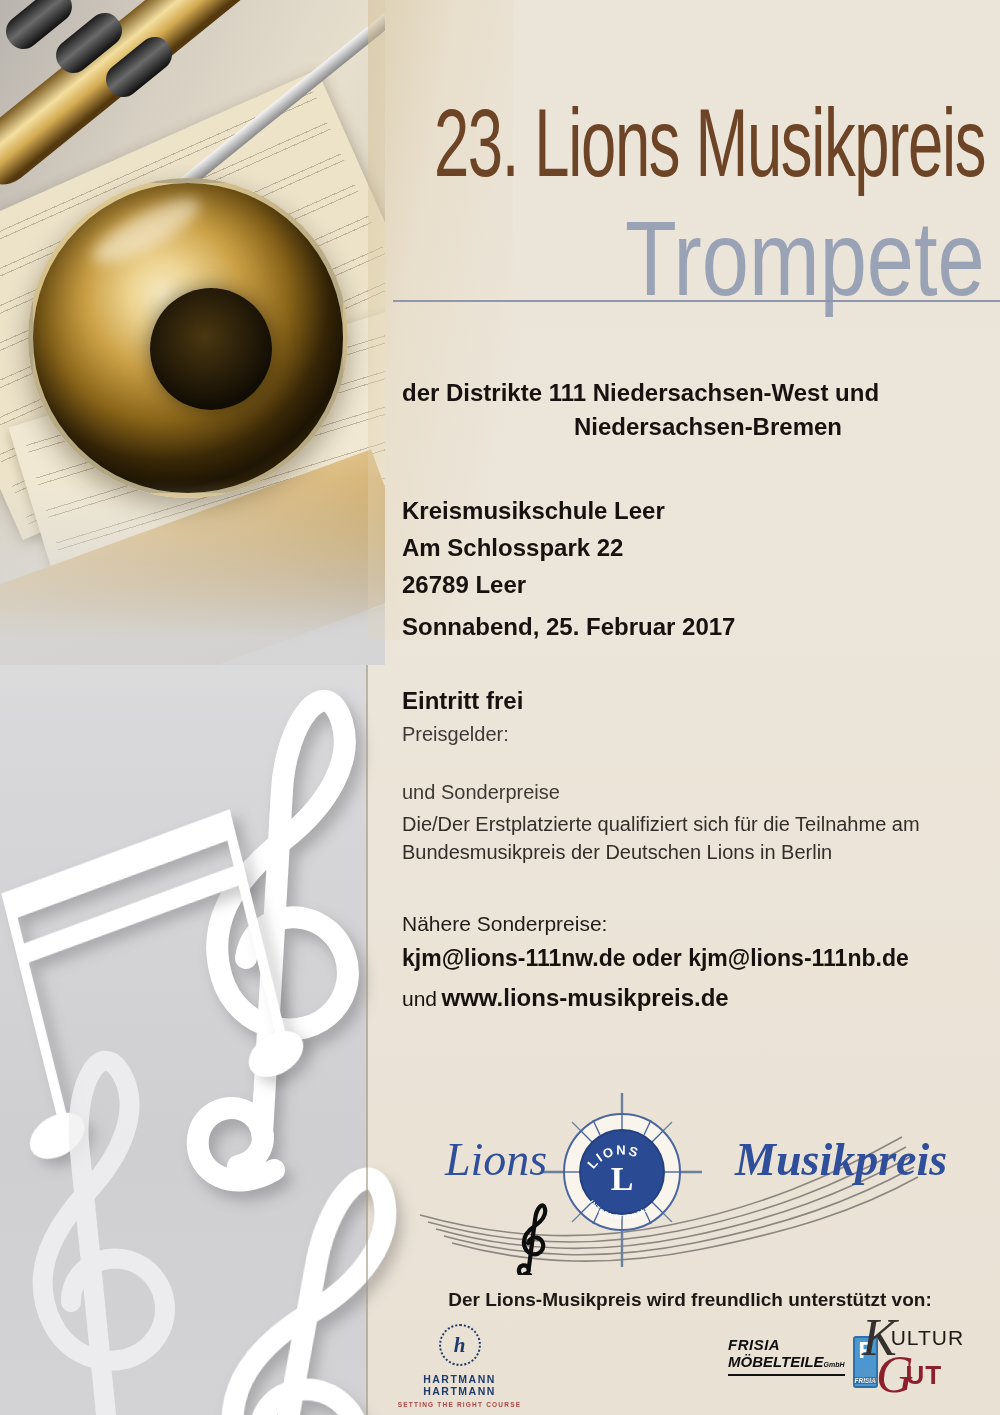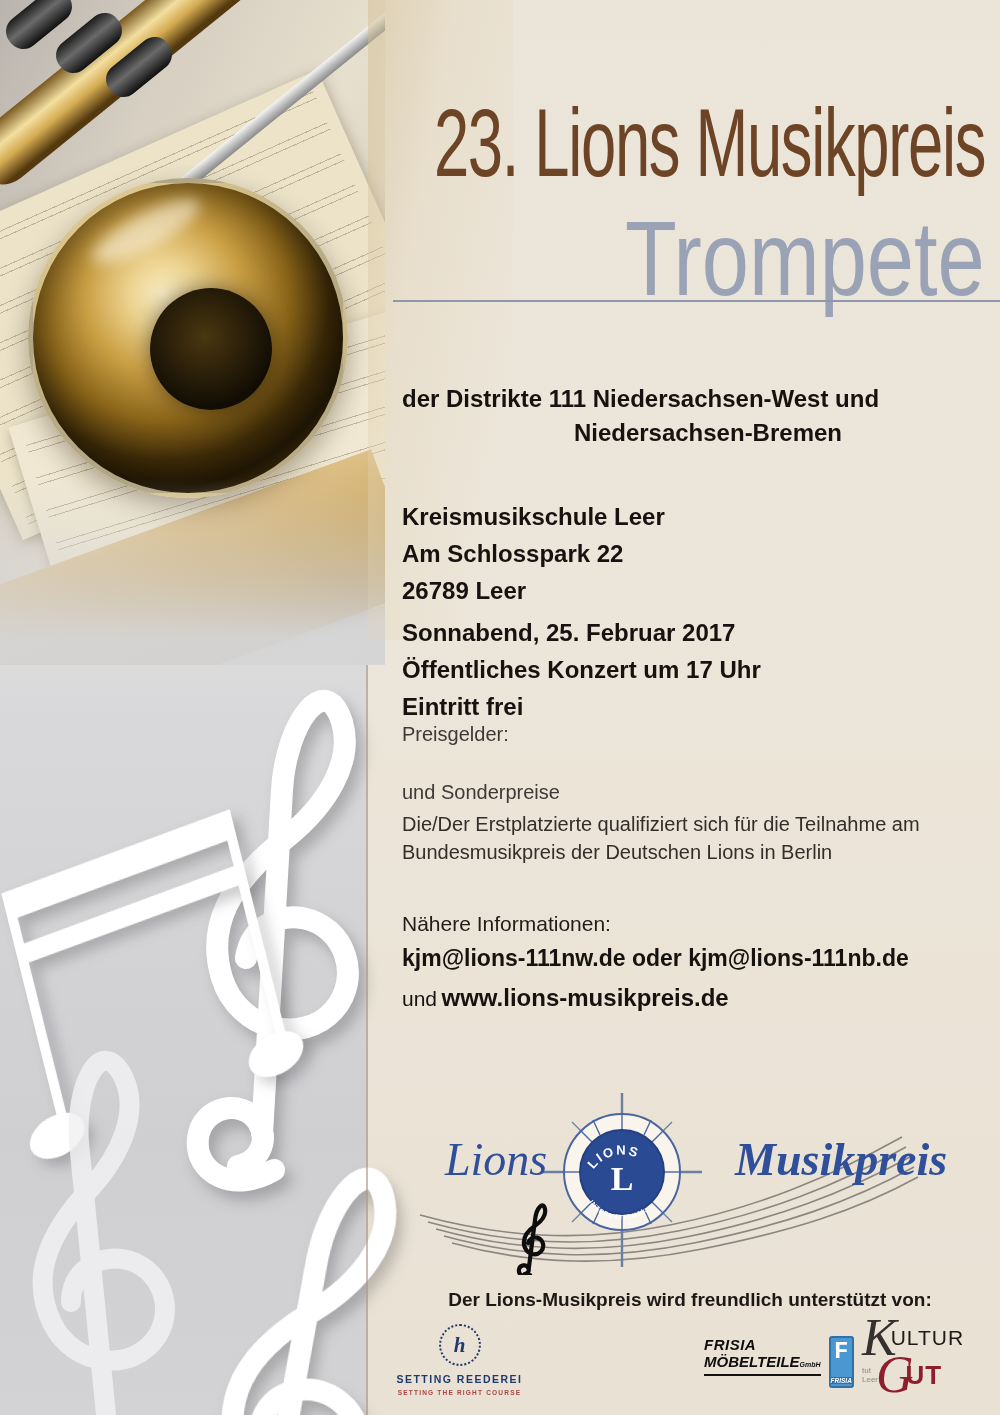--- a/index.html
+++ b/index.html
@@ -47,21 +47,21 @@
         transform:rotate(-28deg);background:rgba(255,252,238,.55);filter:blur(7px);}
   .photo-ghost{position:absolute;left:368px;top:0;width:145px;height:640px;z-index:4;pointer-events:none;
         background:linear-gradient(100deg,rgba(208,188,142,.5) 0%,rgba(226,212,182,.35) 35%,rgba(236,229,217,0) 82%);}
   
   .h1{position:absolute;right:15px;top:88px;z-index:6;font-size:96px;letter-spacing:-2px;color:#6d4526;
       white-space:nowrap;transform:scaleX(.66);transform-origin:100% 50%;}
   .h2{position:absolute;right:15px;top:198px;z-index:6;font-size:106px;color:#9aa2b5;
       white-space:nowrap;transform:scaleX(.8);transform-origin:100% 50%;}
   .rule{position:absolute;left:393px;right:0;top:300px;height:2px;background:#8e97ab;z-index:6;}
   .txt{position:absolute;left:402px;z-index:6;color:#17120f;white-space:nowrap;}
-  .b24{font-size:24px;font-weight:700;line-height:37px;margin-top:6px;}
+  .b24{font-size:24px;font-weight:700;line-height:37px;}
   .g20{font-size:20px;font-weight:400;line-height:29px;color:#3e3936;}
   .districts2{width:440px;text-align:right;}
   .contact-h{font-size:21px;color:#211c18;}
   .emails{font-size:23px;font-weight:700;}
   .webline .pre{font-size:21px;font-weight:400;}
   .webline .site{font-size:24px;font-weight:700;}
   
   .logo-wrap{position:absolute;left:390px;top:1085px;width:580px;height:190px;z-index:6;}
   .logo-text{position:absolute;font-family:"Liberation Serif",serif;font-style:italic;font-size:46px;
       color:#2f4f9b;white-space:nowrap;}
@@ -77,21 +77,21 @@
       font-family:"Liberation Serif",serif;font-style:italic;font-weight:700;font-size:21px;
       display:flex;align-items:center;justify-content:center;}
   .hartmann .l1{font-size:10.5px;font-weight:700;letter-spacing:1.5px;}
   .hartmann .l2{font-size:6.5px;font-weight:700;letter-spacing:1.2px;color:#a94643;margin-top:4px;}
   .koester{left:540px;top:1335px;width:125px;}
   .koester .l1{font-size:28px;font-weight:700;letter-spacing:1px;color:#1e9cd7;}
   .koester .o{position:relative;display:inline-block;}
   .koester .o::after{content:'';position:absolute;left:-3px;top:55%;width:120%;height:3px;
       background:#1e9cd7;transform:rotate(-38deg);}
   .koester .l2{font-size:13px;font-style:italic;color:#76b82a;margin-top:1px;}
-  .frisia{left:704px;top:1336px;width:130px;display:flex;align-items:flex-start;gap:8px;text-align:left;}
+  .frisia{left:728px;top:1336px;width:130px;display:flex;align-items:flex-start;gap:8px;text-align:left;}
   .frisia .block{border-bottom:2px solid #111;padding-bottom:4px;}
   .frisia .l1{font-size:15px;font-weight:700;color:#0d0d0d;letter-spacing:.5px;font-style:italic;}
   .frisia .l2{font-size:15px;font-weight:700;color:#0d0d0d;font-style:italic;}
   .frisia .gmbh{font-size:7px;font-weight:700;}
   .badge{width:42px;height:44px;background:#4a97d2;border:2px solid #2d71a8;border-radius:3px;
       display:flex;flex-direction:column;align-items:center;justify-content:space-between;padding:2px 0;}
   .badge .f{color:#fff;font-size:24px;font-weight:700;font-family:"Liberation Mono",monospace;line-height:24px;}
   .badge .cap{color:#fff;font-size:6.5px;font-weight:700;font-style:italic;background:#2d71a8;width:100%;text-align:center;}
   .kultur{left:862px;top:1318px;width:125px;text-align:left;}
   .kscript{font-family:"Liberation Serif",serif;font-style:italic;font-size:52px;line-height:40px;}
@@ -155,30 +155,29 @@
   <div class="rule" data-interactable="false"></div>
 
   <div class="txt b24" style="top:374px;" data-interactable="false">der Distrikte 111 Niedersachsen-West und</div>
   <div class="txt b24 districts2" style="top:408px;" data-interactable="false">Niedersachsen-Bremen</div>
 
   <div class="txt b24" style="top:492px;" data-interactable="false">Kreismusikschule Leer</div>
   <div class="txt b24" style="top:529px;" data-interactable="false">Am Schlosspark 22</div>
   <div class="txt b24" style="top:566px;" data-interactable="false">26789 Leer</div>
 
   <div class="txt b24" style="top:608px;" data-interactable="false">Sonnabend, 25. Februar 2017</div>
-  <div class="txt b24" style="top:645px;" data-interactable="false">Öffentliches Konzert um 17 Uhr</div>
   <div class="txt b24" style="top:682px;" data-interactable="false">Eintritt frei</div>
 
   <div class="txt g20" style="top:720px;" data-interactable="false">Preisgelder:</div>
   <div class="txt g20" style="top:778px;" data-interactable="false">und Sonderpreise</div>
 
   <div class="txt g20" style="top:838px;color:#332e2a;" data-interactable="false">Bundesmusikpreis der Deutschen Lions in Berlin</div>
   <div class="txt g20" style="top:810px;color:#332e2a;" data-interactable="false">Die/Der Erstplatzierte qualifiziert sich für die Teilnahme am</div>
 
-  <div class="txt contact-h" style="top:912px;" data-interactable="false">Nähere Informationen:</div>
+  <div class="txt contact-h" style="top:912px;" data-interactable="false">Nähere Sonderpreise:</div>
   <div class="txt emails" style="top:945px;" data-interactable="false">kjm@lions-111nw.de oder kjm@lions-111nb.de</div>
   <div class="txt webline" style="top:984px;" data-interactable="false">
     <span class="pre" data-interactable="false">und</span>
     <span class="site" data-interactable="false">www.lions-musikpreis.de</span>
   </div>
 
   <div class="logo-wrap" data-interactable="false">
     <svg class="logo-svg" data-interactable="false" width="580" height="190" viewBox="0 0 580 190" fill="none">
       <path d="M30 130 C 110 152, 190 158, 280 140 C 370 122, 440 92, 512 52" stroke="#8a8680" stroke-width="1.6"></path>
       <path d="M38 137 C 118 159, 198 164, 288 146 C 378 128, 448 100, 516 62" stroke="#8a8680" stroke-width="1.6"></path>
@@ -226,21 +225,21 @@
       </g>
     </svg>
     <div class="logo-text left" data-interactable="false">Lions</div>
     <div class="logo-text right" data-interactable="false">Musikpreis</div>
   </div>
 
   <div class="sponsors-h" data-interactable="false">Der Lions-Musikpreis wird freundlich unterstützt von:</div>
 
   <div class="sponsor hartmann" data-interactable="false">
     <div class="mark" data-interactable="false">h</div>
-    <div class="l1" data-interactable="false">SETTING REEDEREI</div>
+    <div class="l1" data-interactable="false">HARTMANN HARTMANN</div>
     <div class="l2" data-interactable="false">SETTING THE RIGHT COURSE</div>
   </div>
 
 
   <div class="sponsor frisia" data-interactable="false">
     <div class="block" data-interactable="false">
       <div class="l1" data-interactable="false">FRISIA</div>
       <div class="l2" data-interactable="false"><span>MÖBELTEILE</span><span class="gmbh">GmbH</span></div>
     </div>
     <div class="badge" data-interactable="false">

